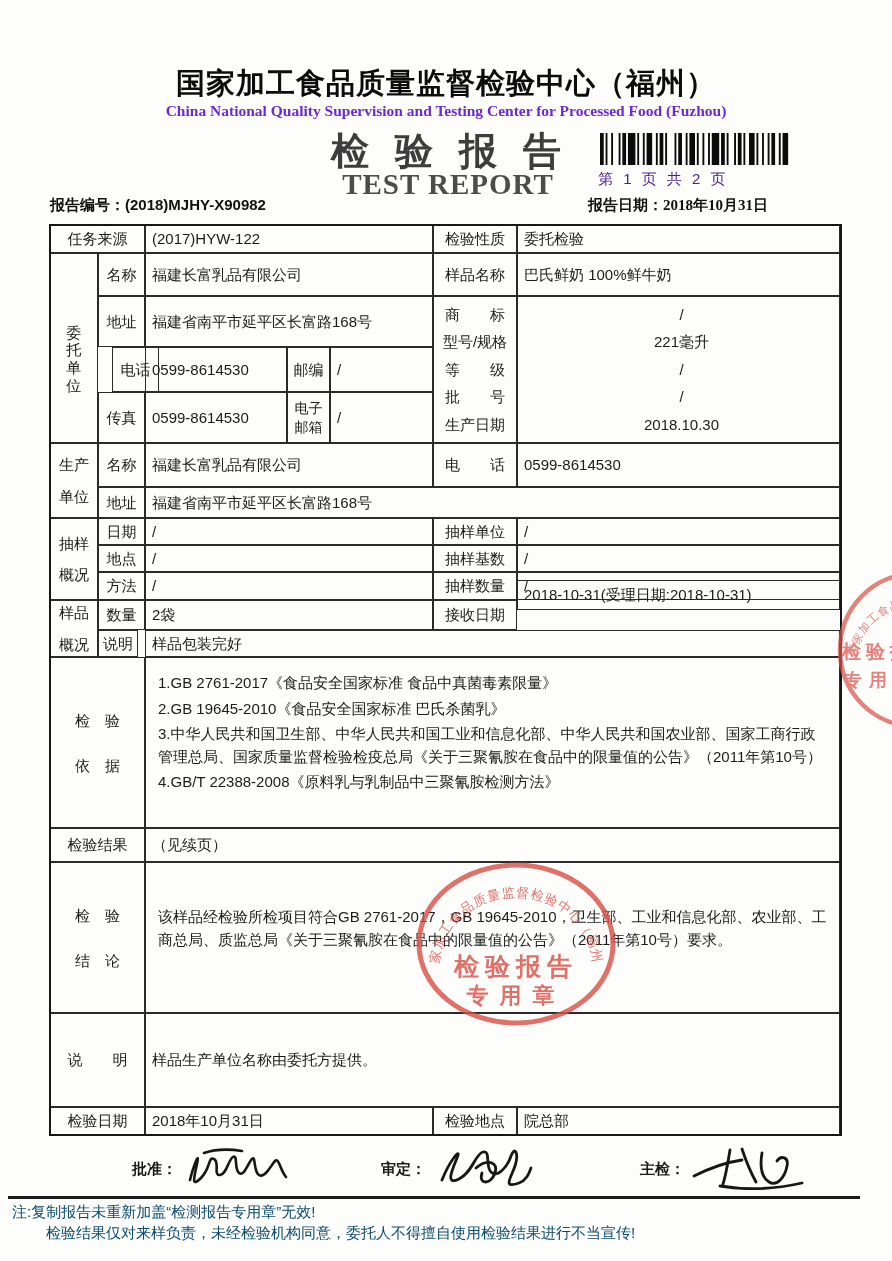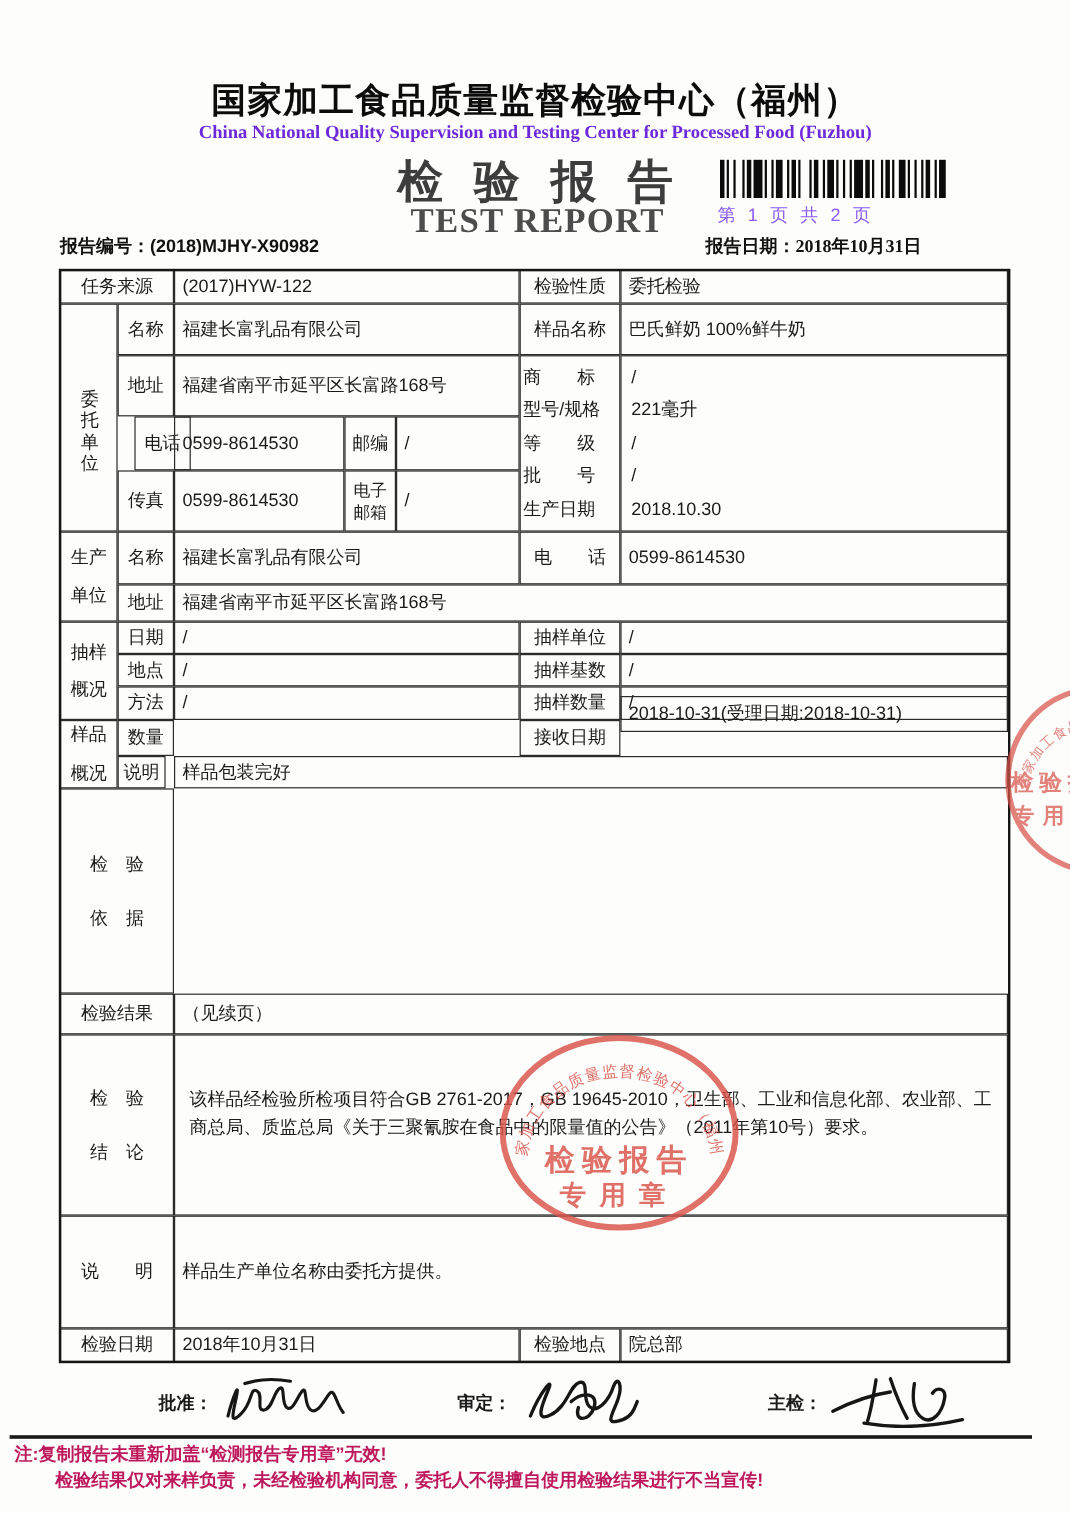--- a/index.html
+++ b/index.html
@@ -16,41 +16,41 @@
     font-size:15px; line-height:1.3; background:transparent;
   }
   .label { justify-content:center; text-align:center; padding:1px 2px; }
   .value { justify-content:flex-start; text-align:left; }
   .pre { white-space:pre-line; }
   .seclabel { white-space:pre-line; line-height:2.1; }
   .biglabel { white-space:pre-line; line-height:3.0; }
   .vert span { writing-mode:vertical-lr; text-orientation:upright; letter-spacing:18px; }
   .block { display:block; padding:14px 12px; align-items:flex-start; }
   .block p { margin:0 0 3px 0; line-height:1.5; }
-  .tallcol { flex-direction:column; justify-content:space-around; align-items:flex-start; padding:4px 2px; }
+  .tallcol { flex-direction:column; justify-content:space-around; align-items:center; padding:4px 2px; }
   .tallcol div { text-align:center; }
   .tallcol.vals div { text-align:left; padding-left:6px; }
   .frame { position:absolute; left:49px; top:224px; width:793px; height:912px;
            border:2px solid #161616; box-sizing:border-box; pointer-events:none; }
   .org-cn { left:0; top:64px; width:892px; text-align:center;
             font-size:29px; font-weight:bold; letter-spacing:1px; color:#0c0c0c; }
   .org-en { left:0; top:102px; width:892px; text-align:center;
             font-family:"Liberation Serif","DejaVu Serif",serif;
             font-size:15.5px; font-weight:bold; color:#6d28d9; }
   .title-cn { left:0; top:126px; width:892px; text-align:center; text-indent:26px;
               font-size:38px; font-weight:bold; letter-spacing:26px; color:#3d3d3d; }
   .title-en { left:0; top:168px; width:892px; text-align:center; text-indent:4px;
               font-family:"Liberation Serif","DejaVu Serif",serif;
               font-size:29px; font-weight:bold; letter-spacing:1px; color:#4c4c4c; }
-  .pageinfo { left:598px; top:170px; font-size:15px; letter-spacing:3px; color:#8b5cf6; }
+  .pageinfo { left:598px; top:170px; font-size:15px; letter-spacing:3px; color:#4c1d95; }
   .repline { top:196px; font-size:15px; font-weight:600; color:#111; }
   .stamp { pointer-events:none; }
   .signame { top:1160px; font-size:15px; font-weight:600; }
   .rule { left:8px; top:1196px; width:852px; height:3px; background:#1a1a1a; }
-  .note { font-size:15px; font-weight:700; color:#be185d; }
+  .note { font-size:15px; font-weight:400; color:#0c4a6e; }
   svg text { font-family:"Liberation Sans","DejaVu Sans",sans-serif; }
 </style>
 </head>
 <body>
 
 <div class="page">
 
   <div class="abs org-cn">国家加工食品质量监督检验中心（福州）</div>
   <div class="abs org-en">China National Quality Supervision and Testing Center for Processed Food (Fuzhou)</div>
   <div class="abs title-cn">检验报告</div>
@@ -161,27 +161,34 @@
   <div class="cell label" style="left:433px;top:545px;width:84px;height:27px">抽样基数</div>
   <div class="cell value" style="left:517px;top:545px;width:323px;height:27px">/</div>
   <div class="cell label" style="left:98px;top:572px;width:47px;height:28px">方法</div>
   <div class="cell value" style="left:145px;top:572px;width:288px;height:28px">/</div>
   <div class="cell label" style="left:433px;top:572px;width:84px;height:28px">抽样数量</div>
   <div class="cell value" style="left:517px;top:572px;width:323px;height:28px">/</div>
 
   <div class="cell label seclabel" style="left:50px;top:600px;width:48px;height:57px">样品
 概况</div>
   <div class="cell label" style="left:98px;top:600px;width:47px;height:30px">数量</div>
+  <div class="cell value" style="left:145px;top:600px;width:288px;height:30px">2袋</div>
   <div class="cell label" style="left:433px;top:600px;width:84px;height:30px">接收日期</div>
   <div class="cell value" style="left:517px;top:580px;width:323px;height:30px">2018-10-31(受理日期:2018-10-31)</div>
   <div class="cell label" style="left:98px;top:630px;width:40px;height:27px">说明</div>
   <div class="cell value" style="left:145px;top:630px;width:695px;height:27px">样品包装完好</div>
 
   <div class="cell label biglabel" style="left:50px;top:657px;width:95px;height:171px">检　验
 依　据</div>
+  <div class="cell block" style="left:145px;top:657px;width:695px;height:171px">
+    <p>1.GB 2761-2017《食品安全国家标准 食品中真菌毒素限量》</p>
+    <p>2.GB 19645-2010《食品安全国家标准 巴氏杀菌乳》</p>
+    <p>3.中华人民共和国卫生部、中华人民共和国工业和信息化部、中华人民共和国农业部、国家工商行政管理总局、国家质量监督检验检疫总局《关于三聚氰胺在食品中的限量值的公告》（2011年第10号）</p>
+    <p>4.GB/T 22388-2008《原料乳与乳制品中三聚氰胺检测方法》</p>
+  </div>
 
   <div class="cell label" style="left:50px;top:828px;width:95px;height:34px">检验结果</div>
   <div class="cell value" style="left:145px;top:828px;width:695px;height:34px">（见续页）</div>
 
   <div class="cell label biglabel" style="left:50px;top:862px;width:95px;height:151px">检　验
 结　论</div>
   <div class="cell block" style="left:145px;top:862px;width:695px;height:151px;padding-top:42px">
     <p style="line-height:1.55">该样品经检验所检项目符合GB 2761-2017，GB 19645-2010，卫生部、工业和信息化部、农业部、工商总局、质监总局《关于三聚氰胺在食品中的限量值的公告》（2011年第10号）要求。</p>
   </div>
 

